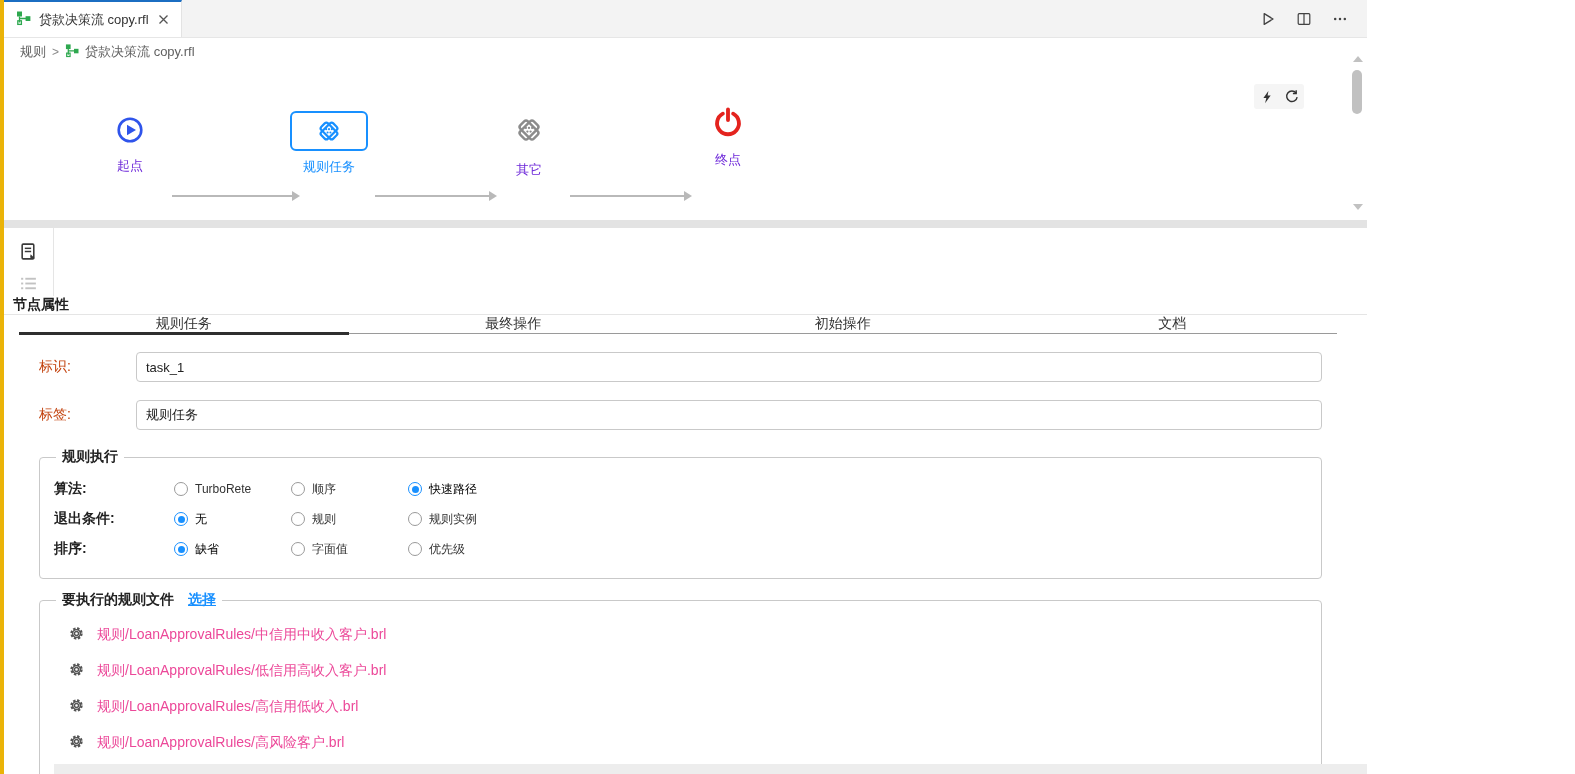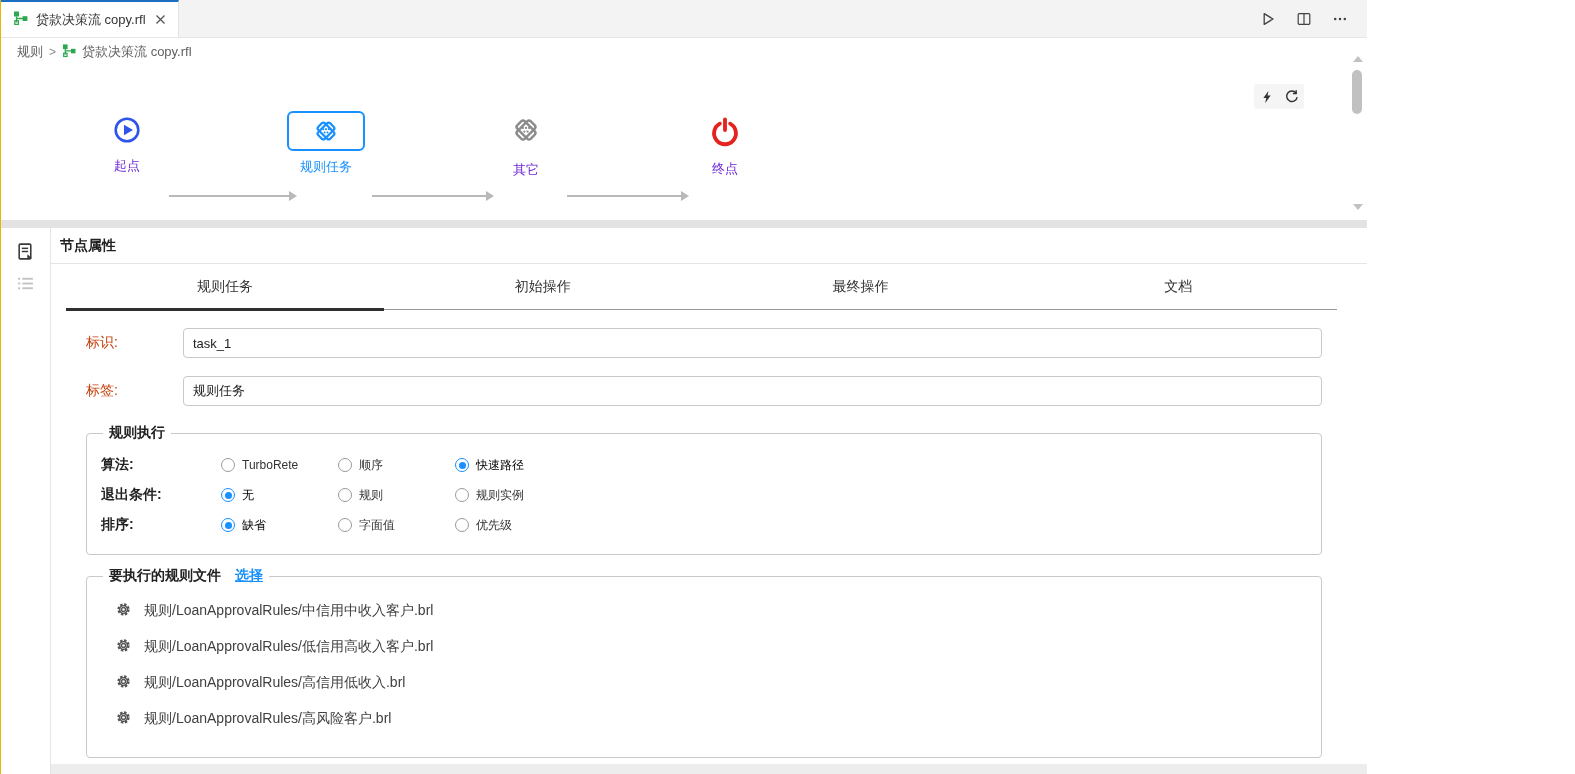--- a/index.html
+++ b/index.html
@@ -1,18 +1,18 @@
 <!DOCTYPE html>
 <html><head>
 <meta charset="utf-8">
 <style>
   * { margin:0; padding:0; box-sizing:border-box; }
   html,body { width:1575px; height:774px; overflow:hidden; background:#fff;
     font-family:"Liberation Sans","DejaVu Sans",sans-serif; color:#333; }
-  .window { position:relative; width:1367px; height:774px; border-left:1px solid #eab308; }
+  .window { position:relative; width:1367px; height:774px; border-left:4px solid #eab308; }
 
   
   .tabstrip { position:absolute; left:0; top:0; right:0; height:38px; background:#f3f3f3;
     display:flex; align-items:stretch; border-bottom:1px solid #e6e6e6; }
   .etab { width:178px; background:#fff; border-top:2px solid #1b6ec2; border-right:1px solid #e3e3e3;
     display:flex; align-items:center; gap:7px; padding:0 10px 0 12px; font-size:13px; color:#333; cursor:pointer; }
   .etab .title { white-space:nowrap; }
   .etab .close { margin-left:auto; display:flex; align-items:center; }
   .editor-actions { margin-left:auto; display:flex; align-items:center; gap:14px; padding-right:16px; }
   .ico-btn { width:22px; height:22px; display:flex; align-items:center; justify-content:center; cursor:pointer; border-radius:4px; }
@@ -25,21 +25,21 @@
   .breadcrumb .cur { display:flex; align-items:center; gap:5px; }
 
   
   .canvas { position:absolute; left:0; top:66px; right:0; height:154px; background:#fff; }
   .node { position:absolute; transform:translateX(-50%); display:flex; flex-direction:column; align-items:center; cursor:pointer; }
   .node .nlabel { font-size:13px; margin-top:9px; color:#6d28d9; }
   .node-start { left:126px; top:50px; }
   .node-task  { left:325px; top:45px; }
   .node-task .nlabel { color:#1890ff; margin-top:7px; }
   .node-other { left:525px; top:46px; }
-  .node-end   { left:724px; top:51px; }
+  .node-end   { left:724px; top:41px;font-family:Liberation Mono, monospace; }
   .task-box { width:78px; height:40px; border:2px solid #1890ff; border-radius:6px;
     display:flex; align-items:center; justify-content:center; background:#fff; }
   .arrow { position:absolute; top:129px; height:2px; background:#b9b9b9; }
   .arrow::after { content:''; position:absolute; right:-8px; top:-4px; border-left:8px solid #b9b9b9;
     border-top:5px solid transparent; border-bottom:5px solid transparent; }
   .arrow1 { left:168px; width:120px; }
   .arrow2 { left:371px; width:114px; }
   .arrow3 { left:566px; width:114px; }
   .canvas-toolbar { position:absolute; top:18px; right:63px; display:flex; }
   .cbtn { width:25px; height:25px; background:#f5f5f5; display:flex; align-items:center; justify-content:center; cursor:pointer; }
@@ -50,21 +50,21 @@
   .vscroll { position:absolute; right:4px; top:-10px; width:12px; height:160px; }
   .vscroll .thumb { position:absolute; left:1px; top:14px; width:10px; height:44px; background:#c1c1c1; border-radius:5px; cursor:pointer; }
   .vscroll .up, .vscroll .down { position:absolute; left:2px; width:0; height:0; cursor:pointer; }
   .vscroll .up   { top:0; border-left:5px solid transparent; border-right:5px solid transparent; border-bottom:6px solid #c1c1c1; }
   .vscroll .down { top:148px; border-left:5px solid transparent; border-right:5px solid transparent; border-top:6px solid #c1c1c1; }
 
   
   .divider { position:absolute; left:0; top:220px; right:0; height:8px; background:#e3e3e3; cursor:row-resize; }
 
   
-  .panel { position:absolute; left:0; top:228px; right:0; bottom:0; background:#fff; display:flex; }
+  .panel { position:absolute; left:0; top:228px; right:0; bottom:0; background:#fff; display:flex;flex-direction:column; }
   .panel-side { width:50px; border-right:1px solid #e5e5e5; padding-top:10px;
     display:flex; flex-direction:column; align-items:center; gap:6px; }
   .side-btn { width:28px; height:26px; display:flex; align-items:center; justify-content:center; cursor:pointer; }
   .panel-main { flex:1; display:flex; flex-direction:column; overflow:hidden; }
   .panel-header { height:36px; display:flex; align-items:center; padding-left:9px;
     border-bottom:1px solid #e5e5e5; font-size:14px; font-weight:bold; color:#222; }
 
   .tabs { display:flex; margin:0 30px 0 15px; border-bottom:1px solid #9a9a9a; height:46px; }
   .tab-item { flex:1; display:flex; align-items:center; justify-content:center; font-size:14px; color:#333; cursor:pointer; position:relative; }
   .tab-item.active::after { content:''; position:absolute; left:0; right:0; bottom:-2px; height:3px; background:#2f2f2f; }
@@ -83,21 +83,21 @@
   .rrow { display:flex; align-items:center; height:30px; }
   .rrow .rlabel { width:120px; font-size:14px; font-weight:bold; color:#222; }
   .opt { display:flex; align-items:center; gap:7px; width:117px; cursor:pointer; font-size:12px; color:#333; }
   .opt:last-child { width:auto; }
   .radio { width:14px; height:14px; border:1.5px solid #9a9a9a; border-radius:50%; position:relative; background:#fff; flex:none; }
   .opt.sel { color:#000000; }
   .opt.sel .radio { border-color:#1890ff; }
   .opt.sel .radio::after { content:''; position:absolute; inset:2.5px; border-radius:50%; background:#1890ff; }
 
   .files fieldset { padding-bottom:20px; }
-  .file-row { display:flex; align-items:center; gap:12px; height:36px; padding-left:14px; cursor:pointer; font-size:14px; color:#404040; }
+  .file-row { display:flex; align-items:center; gap:12px; height:36px; padding-left:14px; cursor:pointer; font-size:14px; color:#ec4899; }
 
   .hscroll { position:absolute; left:50px; right:0; bottom:0; height:10px; background:#ededed; }
 </style>
 </head>
 <body>
 
 <div class="window">
 
   <div class="tabstrip">
     <div class="etab">
@@ -264,22 +264,22 @@
             <line x1="6" y1="13.5" x2="16" y2="13.5"></line>
         </svg>
       </span>
     </div>
 
     <div class="panel-main">
       <div class="panel-header">节点属性</div>
 
       <div class="tabs">
         <div class="tab-item active">规则任务</div>
+        <div class="tab-item">最终操作</div>
         <div class="tab-item">初始操作</div>
-        <div class="tab-item">最终操作</div>
         <div class="tab-item">文档</div>
       </div>
 
       <div class="form">
 
         <div class="frow">
           <span class="flabel">标识:</span>
           <input type="text" value="task_1" style="">
         </div>
 

